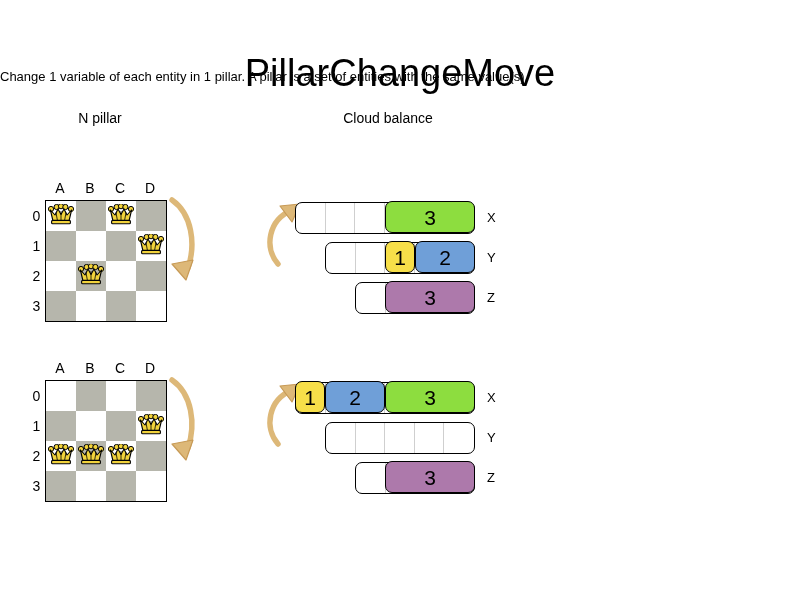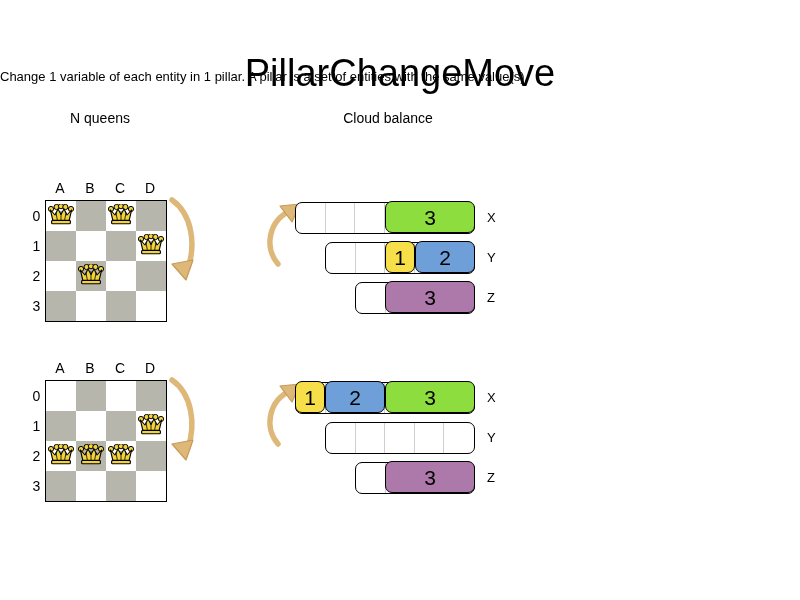--- a/index.html
+++ b/index.html
@@ -153,21 +153,21 @@
   }
 </style>
 </head>
 <body>
 
 <div class="page">
 
   <h1 id="title">PillarChangeMove</h1>
   <div id="subtitle">Change 1 variable of each entity in 1 pillar. A pillar is a set of entities with the same value(s).</div>
 
-  <div class="section-heading" id="heading-nqueens">N queens</div>
+  <div class="section-heading" id="heading-nqueens">N pillar</div>
   <div class="section-heading" id="heading-cloud">Cloud balance</div>
 
   <div class="board-wrap" id="board-top">
       <div class="col-labels">
         <div class="col-label">A</div>
         <div class="col-label">B</div>
         <div class="col-label">C</div>
         <div class="col-label">D</div>
       </div>
       <div class="row-labels">

